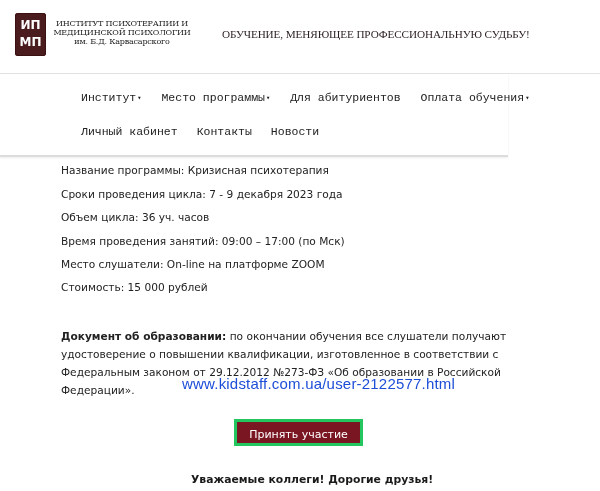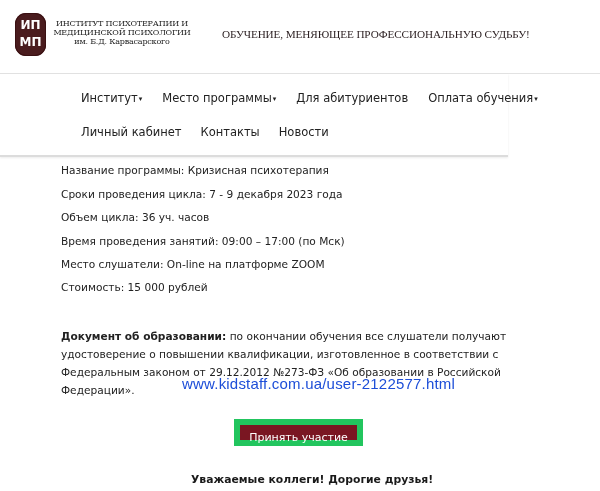--- a/index.html
+++ b/index.html
@@ -1,36 +1,36 @@
 <!DOCTYPE html>
 <html><head>
 <meta charset="utf-8">
 <style>
   * { box-sizing: border-box; margin: 0; padding: 0; }
   body { width: 600px; height: 491px; overflow: hidden; background: #fff; font-family: "DejaVu Sans", sans-serif; color: #222; position: relative; }
   .header { position: absolute; left: 0; top: 0; width: 600px; height: 74px; border-bottom: 1px solid #e2e2e2; }
-  .logo { position: absolute; left: 15px; top: 13px; width: 31px; height: 43px; background: #4a1c1e; border-radius: 11px; box-shadow: inset 0 0 0 1px #3a1012; }
+  .logo { position: absolute; left: 15px; top: 13px; width: 31px; height: 43px; background: #4a1c1e; border-radius: 3px; box-shadow: inset 0 0 0 1px #3a1012; }
   .logo .l1, .logo .l2 { position: absolute; left: 0; width: 31px; text-align: center; color: #fff; font-family: "DejaVu Sans", sans-serif; font-size: 12px; font-weight: bold; letter-spacing: 0px; line-height: 14px; }
   .logo .l1 { top: 5px; }
   .logo .l2 { top: 22px; }
   .org { position: absolute; left: 52px; top: 19px; width: 140px; font-family: "DejaVu Serif", serif; font-size: 8px; line-height: 9px; color: #222; text-align: center; letter-spacing: -0.2px; }
   .org .ln { display: block; white-space: nowrap; }
   .slogan { position: absolute; left: 222px; top: 28px; font-family: Liberation Serif, serif; font-size: 11.2px; color: #2a1e20; white-space: nowrap; letter-spacing: -0.1px; }
-  .nav { position: absolute; left: 0; top: 74px; width: 508px; height: 83px; border-bottom: 2px solid #dcdcdc; box-shadow: 0 1px 2px rgba(0,0,0,0.08); }
+  .nav { position: absolute; left: 0; top: 74px; width: 508px; height: 83px; border-bottom: 2px solid #dcdcdc; box-shadow: 0 1px 2px rgba(0,0,0,0.08); font-family: Liberation Mono, monospace; }
   .nav-row { position: absolute; left: 81px; display: flex; font-size: 11.5px; color: #222; white-space: nowrap; }
   .nav-row.r1 { top: 17px; }
   .nav-row.r2 { top: 51px; }
   .nav-item { margin-right: 19px; cursor: pointer; }
   .caret { font-size: 7px; margin-left: 1px; vertical-align: 1px; }
   .content { position: absolute; left: 61px; top: 163px; width: 480px; font-size: 10.6px; line-height: 15px; color: #222; }
   .field { position: absolute; left: 0; white-space: nowrap; }
   .field b { font-weight: normal; }
   .doc { position: absolute; left: 0; top: 164px; width: 470px; line-height: 18px; }
   .watermark { position: absolute; left: 162px; top: 375px; font-family: Liberation Sans, sans-serif; font-size: 15px; color: #1d4ed8; white-space: nowrap; letter-spacing: 0.2px; margin-left: 20px; }
-  .cta { position: absolute; left: 234px; top: 419px; width: 129px; height: 27px; background: #7a1622; border: 6px solid #22c55e; color: #fff; font-size: 11px; line-height: 25px; text-align: center; cursor: pointer; }
+  .cta { position: absolute; left: 234px; top: 419px; width: 129px; height: 27px; background: #7a1622; border: 3px solid #22c55e; color: #fff; font-size: 11px; line-height: 25px; text-align: center; cursor: pointer; }
   .greeting { position: absolute; left: 191px; top: 473px; font-size: 10.8px; font-weight: bold; color: #1a1a1a; white-space: nowrap; }
 </style>
 </head>
 <body>
 
 <div class="header">
   <div class="logo">
     <span class="l1">ИП</span>
     <span class="l2">МП</span>
   </div>

